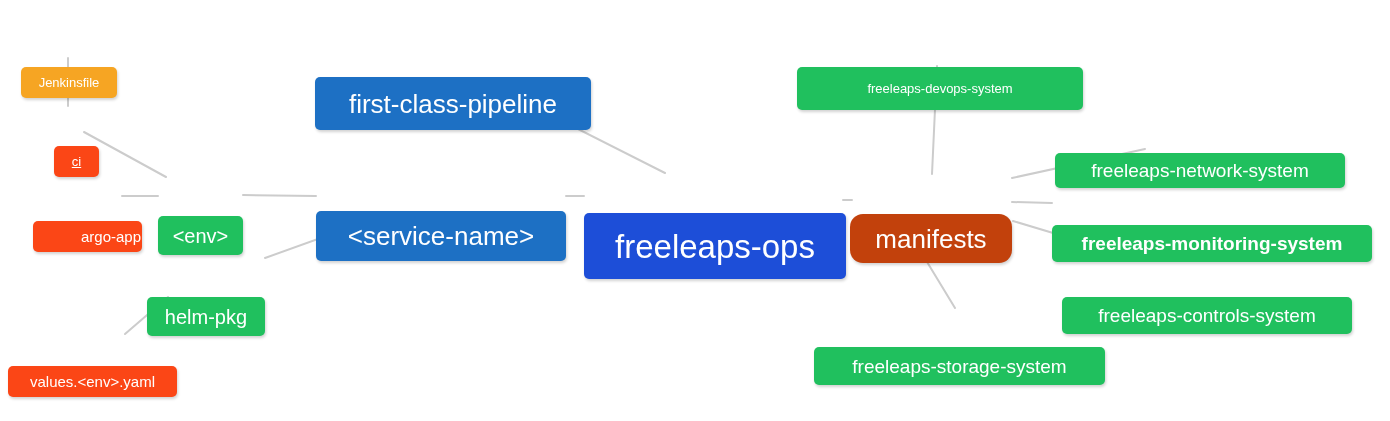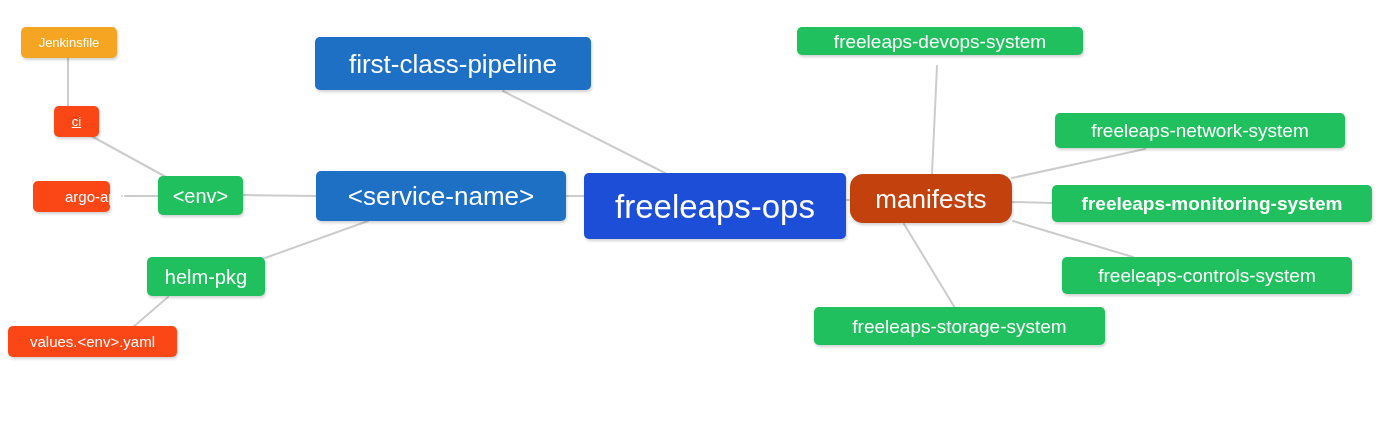--- a/index.html
+++ b/index.html
@@ -26,20 +26,21 @@
     align-items: center;
     justify-content: center;
     color: #ffffff;
     white-space: nowrap;
     border-radius: 5px;
     box-shadow: 1px 2px 3px rgba(0,0,0,0.18);
     cursor: pointer;
     line-height: 1;
     box-sizing: border-box;
     user-select: none;
+    margin-top: 40px;
   }
 </style>
 </head>
 <body>
 
 <div id="canvas">
   <svg id="edge-layer" width="1390" height="421" viewBox="0 0 1390 421">
       <line x1="68" y1="58" x2="68" y2="106" stroke="#cccccc" stroke-width="2" stroke-linecap="round"></line>
       <line x1="84" y1="132" x2="166" y2="177" stroke="#cccccc" stroke-width="2" stroke-linecap="round"></line>
       <line x1="122" y1="196" x2="158" y2="196" stroke="#cccccc" stroke-width="2" stroke-linecap="round"></line>
@@ -51,27 +52,27 @@
       <line x1="843" y1="200" x2="852" y2="200" stroke="#cccccc" stroke-width="2" stroke-linecap="round"></line>
       <line x1="932" y1="174" x2="937" y2="66" stroke="#cccccc" stroke-width="2" stroke-linecap="round"></line>
       <line x1="1012" y1="178" x2="1145" y2="149" stroke="#cccccc" stroke-width="2" stroke-linecap="round"></line>
       <line x1="1012" y1="202" x2="1052" y2="203" stroke="#cccccc" stroke-width="2" stroke-linecap="round"></line>
       <line x1="1013" y1="221" x2="1133" y2="257" stroke="#cccccc" stroke-width="2" stroke-linecap="round"></line>
       <line x1="904" y1="224" x2="955" y2="308" stroke="#cccccc" stroke-width="2" stroke-linecap="round"></line>
     </svg>
   <div id="node-layer">
       <div class="node" style="left: 21px; top: 27px; width: 96px; height: 31px; font-size: 13px; background: rgb(246, 165, 35); color: rgb(255, 255, 255);">Jenkinsfile</div>
       <div class="node" style="left: 54px; top: 106px; width: 45px; height: 31px; font-size: 13px; background: rgb(251, 70, 22); color: rgb(255, 255, 255); text-decoration: underline;">ci</div>
-      <div class="node" style="left: 33px; top: 181px; width: 77px; height: 31px; font-size: 15px; background: rgb(251, 70, 22); color: rgb(255, 255, 255); padding-left: 47px;">argo-app</div>
+      <div class="node" style="left: 33px; top: 181px; width: 109px; height: 31px; font-size: 15px; background: rgb(251, 70, 22); color: rgb(255, 255, 255); padding-left: 47px;">argo-app</div>
       <div class="node" style="left: 158px; top: 176px; width: 85px; height: 39px; font-size: 20px; background: rgb(32, 192, 94); color: rgb(255, 255, 255);">&lt;env&gt;</div>
       <div class="node" style="left: 147px; top: 257px; width: 118px; height: 39px; font-size: 20px; background: rgb(32, 192, 94); color: rgb(255, 255, 255);">helm-pkg</div>
       <div class="node" style="left: 8px; top: 326px; width: 169px; height: 31px; font-size: 15px; background: rgb(251, 70, 22); color: rgb(255, 255, 255);">values.&lt;env&gt;.yaml</div>
       <div class="node" style="left: 315px; top: 37px; width: 276px; height: 53px; font-size: 26px; background: rgb(29, 112, 196); color: rgb(255, 255, 255);">first-class-pipeline</div>
       <div class="node" style="left: 316px; top: 171px; width: 250px; height: 50px; font-size: 26px; background: rgb(29, 112, 196); color: rgb(255, 255, 255);">&lt;service-name&gt;</div>
       <div class="node" style="left: 584px; top: 173px; width: 262px; height: 66px; font-size: 33px; background: #1d4ed8; color: rgb(255, 255, 255);">freeleaps-ops</div>
       <div class="node" style="left: 850px; top: 174px; width: 162px; height: 49px; font-size: 26px; background: #c2410c; color: rgb(255, 255, 255); border-radius: 13px;">manifests</div>
-      <div class="node" style="left: 797px; top: 27px; width: 286px; height: 28px; font-size: 19px; background: rgb(32, 192, 94); color: rgb(255, 255, 255);">freeleaps-devops-system</div>
+      <div class="node" style="left: 797px; top: 27px; width: 286px; height: 43px; font-size: 13px; background: rgb(32, 192, 94); color: rgb(255, 255, 255);">freeleaps-devops-system</div>
       <div class="node" style="left: 1055px; top: 113px; width: 290px; height: 35px; font-size: 19px; background: rgb(32, 192, 94); color: rgb(255, 255, 255);">freeleaps-network-system</div>
       <div class="node" style="left: 1052px; top: 185px; width: 320px; height: 37px; font-size: 19px; background: rgb(32, 192, 94); color: rgb(255, 255, 255); font-weight: bold;">freeleaps-monitoring-system</div>
       <div class="node" style="left: 1062px; top: 257px; width: 290px; height: 37px; font-size: 19px; background: rgb(32, 192, 94); color: rgb(255, 255, 255);">freeleaps-controls-system</div>
       <div class="node" style="left: 814px; top: 307px; width: 291px; height: 38px; font-size: 19px; background: rgb(32, 192, 94); color: rgb(255, 255, 255);">freeleaps-storage-system</div>
     </div>
 </div>
 
 </body></html>

